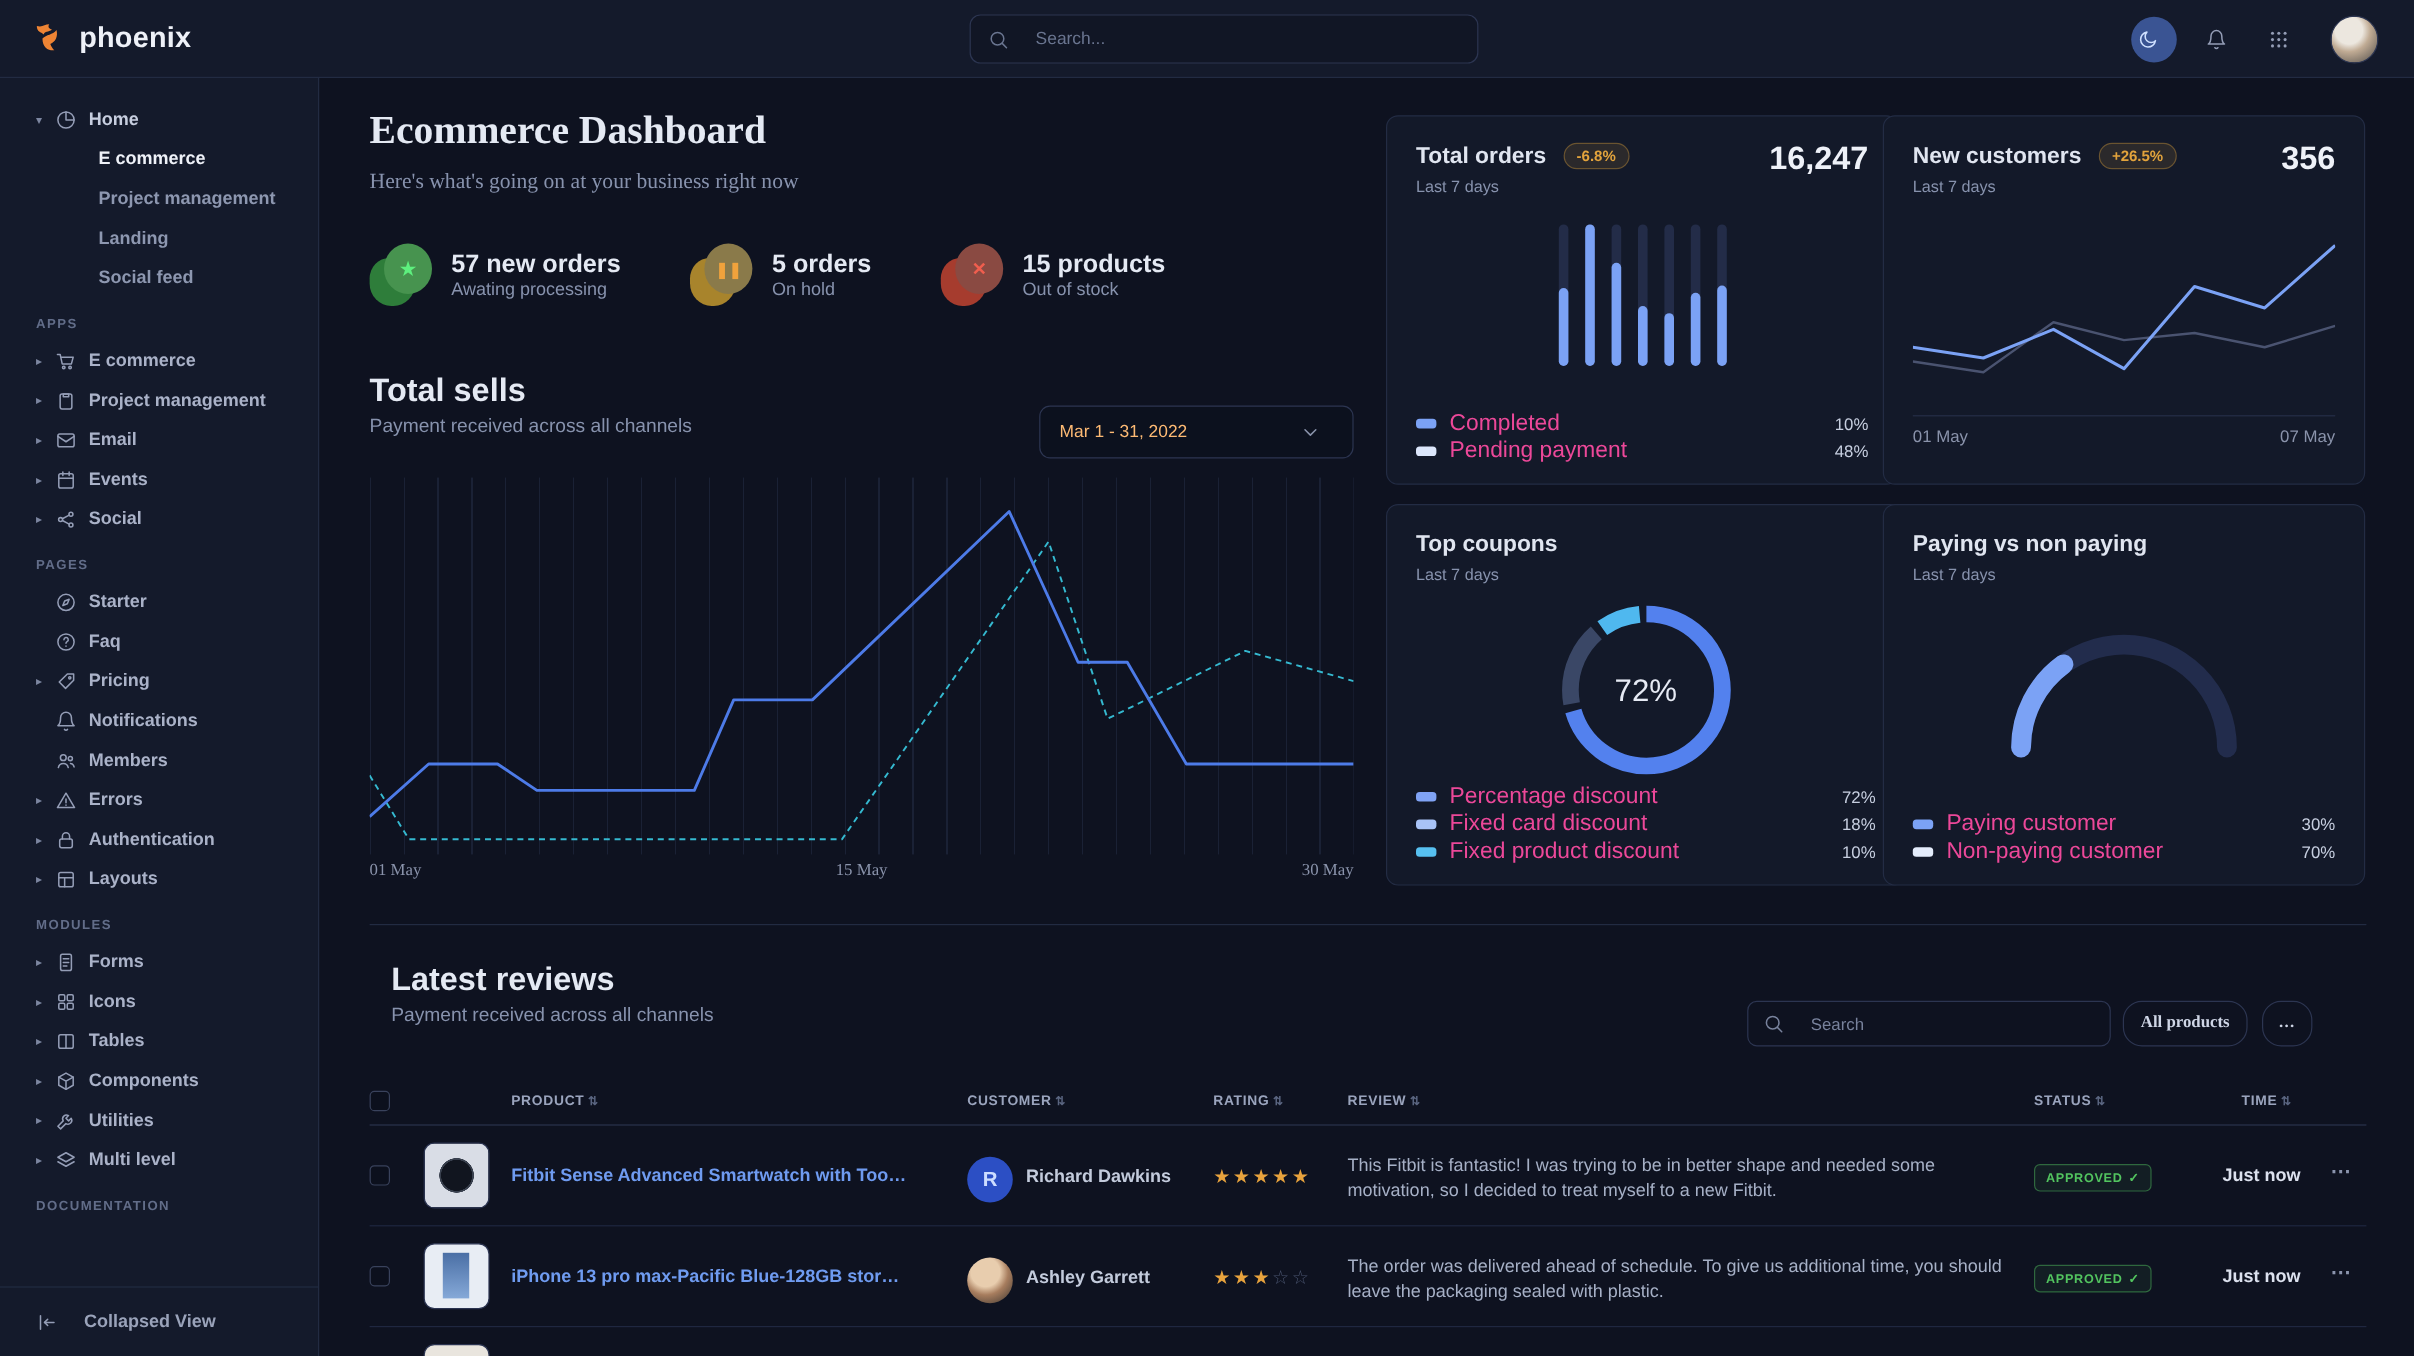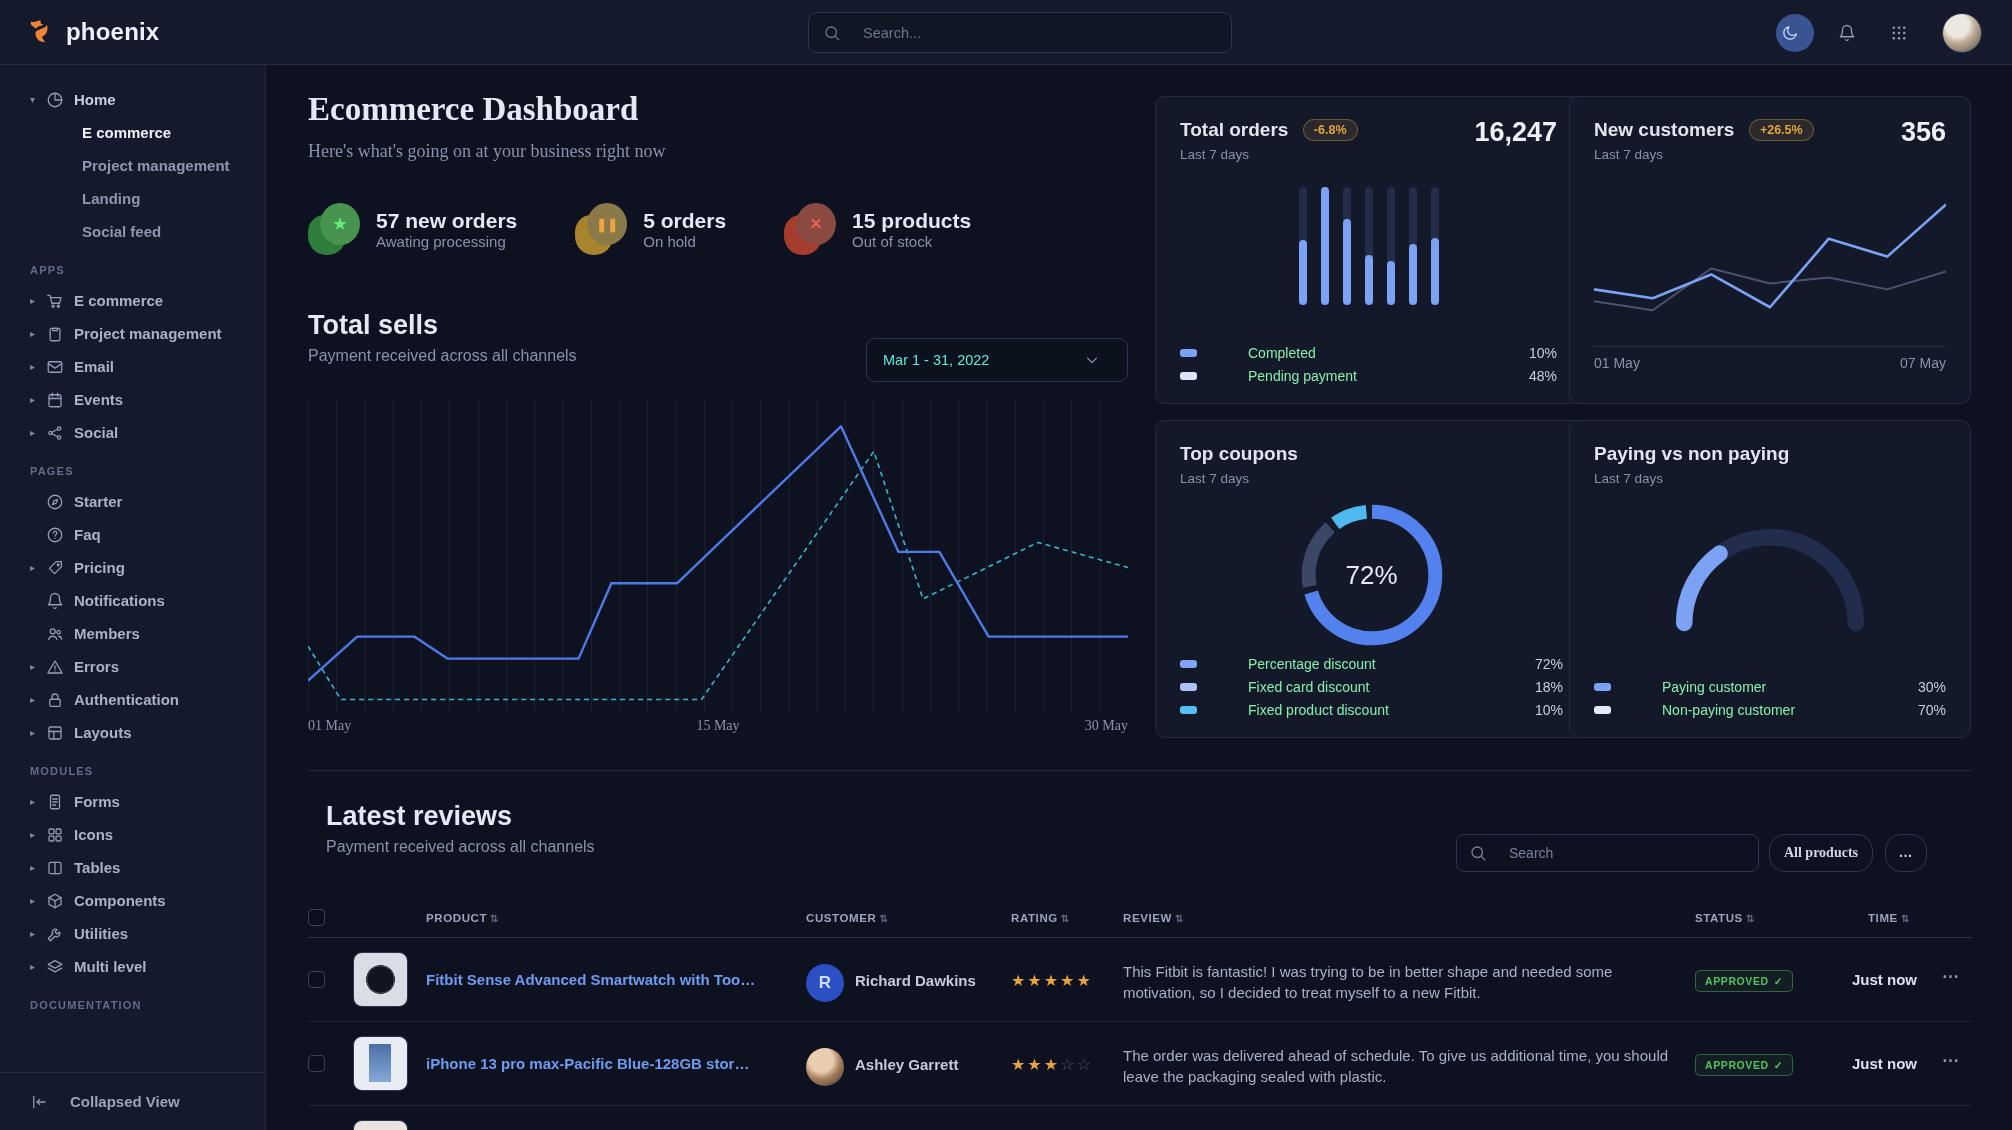--- a/index.html
+++ b/index.html
@@ -49,37 +49,37 @@
   .blob{position:relative;width:52px;height:52px;}
   .blob .b1{position:absolute;left:0;bottom:0;width:38px;height:40px;border-radius:45% 55% 50% 50%;}
   .blob .b2{position:absolute;right:0;top:0;width:40px;height:42px;border-radius:50%;display:flex;align-items:center;justify-content:center;font-size:15px;font-weight:700;}
   .stat-num{font-size:21px;font-weight:700;color:#e4e9f3;line-height:24px;}
   .stat-sub{font-size:15px;color:#8792ad;}
 
   
   #sells-title{position:absolute;left:42px;top:245px;}
   #date-select{position:absolute;left:600px;top:273px;width:262px;height:44px;border:1px solid #2c3551;border-radius:9px;
     display:flex;align-items:center;justify-content:space-between;padding:0 16px;cursor:pointer;background:rgba(8,11,20,.15);}
-  #date-select span{font-size:14.5px;color:#5eead4;}
+  #date-select span{font-size:14.5px;color:#fdba74;}
   #sells-plot{position:absolute;left:42px;top:333px;width:820px;height:314px;
     background-image:repeating-linear-gradient(to right,#1a2135 0px,#1a2135 1px,transparent 1px,transparent 28.27px);}
   #sells-plot svg{width:100%;height:100%;display:block;}
   #sells-labels{position:absolute;left:42px;top:653px;width:820px;font-size:14px;color:#8a93ab;}
 
   
   .card{position:absolute;background:#131929;border:1px solid #232c44;border-radius:10px;padding:22px 24px;}
   .card-title{font-size:19px;font-weight:700;color:#e0e5f0;}
   .badge-warn{display:inline-block;margin-left:10px;padding:3px 10px;border-radius:11px;font-size:12.5px;font-weight:700;
     color:#e2a33c;background:rgba(226,163,60,.12);border:1px solid rgba(226,163,60,.35);vertical-align:2px;}
   .card-period{font-size:13.5px;color:#8792ad;margin-top:6px;}
   .card-value{position:absolute;right:24px;top:20px;font-size:27px;font-weight:700;color:#eef1f8;}
   .legend{position:absolute;left:24px;right:24px;bottom:16px;}
   .legend-row{display:flex;align-items:center;height:23px;}
   .sw{width:17px;height:8px;border-radius:3px;margin-right:11px;flex:0 0 17px;}
-  .legend-lbl{font-size:14px;color:#86efac;margin-left:40px;}
+  .legend-lbl{font-size:19px;color:#ec4899;}
   .legend-val{margin-left:auto;font-size:14px;color:#c6cedf;}
   #orders-bars{position:absolute;left:24px;right:24px;top:88px;height:120px;display:flex;align-items:flex-end;justify-content:center;gap:14px;}
   .bar{width:8px;height:118px;background:#232c48;border-radius:5px;position:relative;}
   .bar-fill{position:absolute;bottom:0;left:0;width:100%;background:#7ba2f5;border-radius:5px;}
   .mini-line{position:absolute;left:24px;right:24px;top:100px;height:150px;border-bottom:1px solid #262e48;}
   .mini-line svg{width:100%;height:100%;display:block;}
   .mini-x{position:absolute;left:24px;right:24px;top:258px;display:flex;justify-content:space-between;font-size:14px;color:#8a93ab;}
   #donut-wrap{position:absolute;left:50%;top:78px;transform:translateX(-50%);width:152px;height:152px;}
   #donut-wrap svg{width:152px;height:152px;}
   #donut-center{position:absolute;inset:0;display:flex;align-items:center;justify-content:center;font-size:26px;color:#e6eaf4;}

